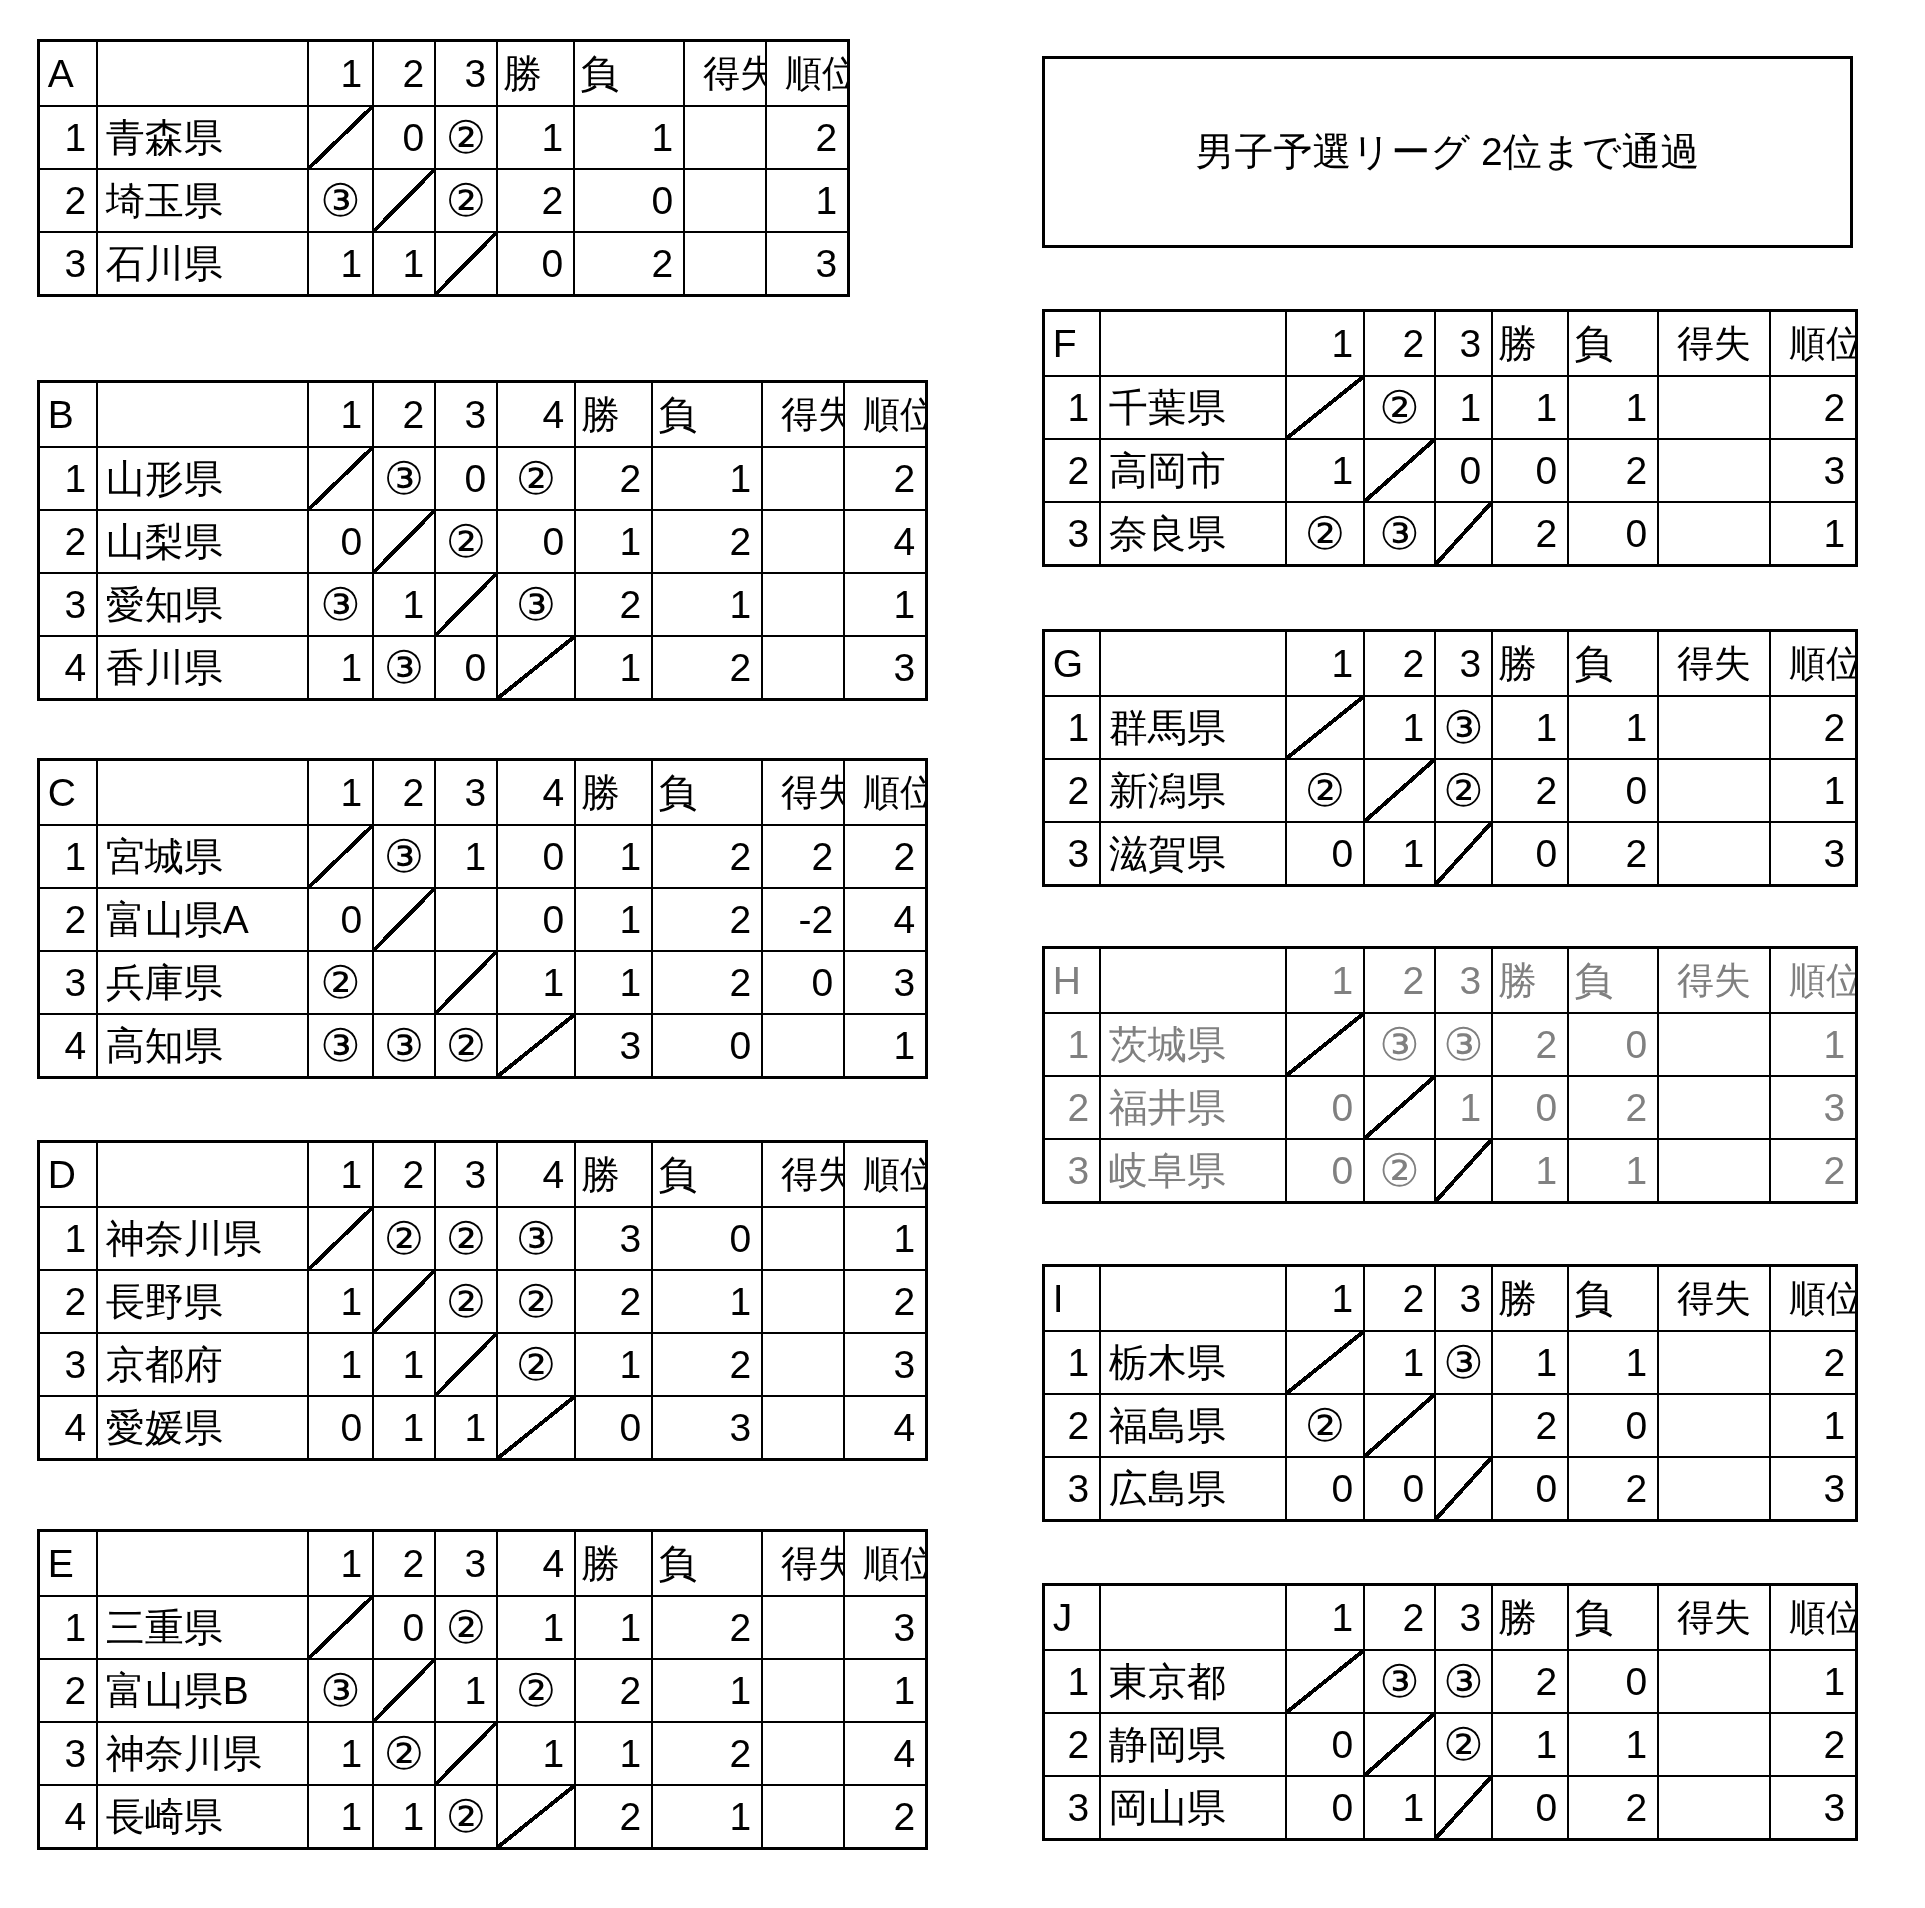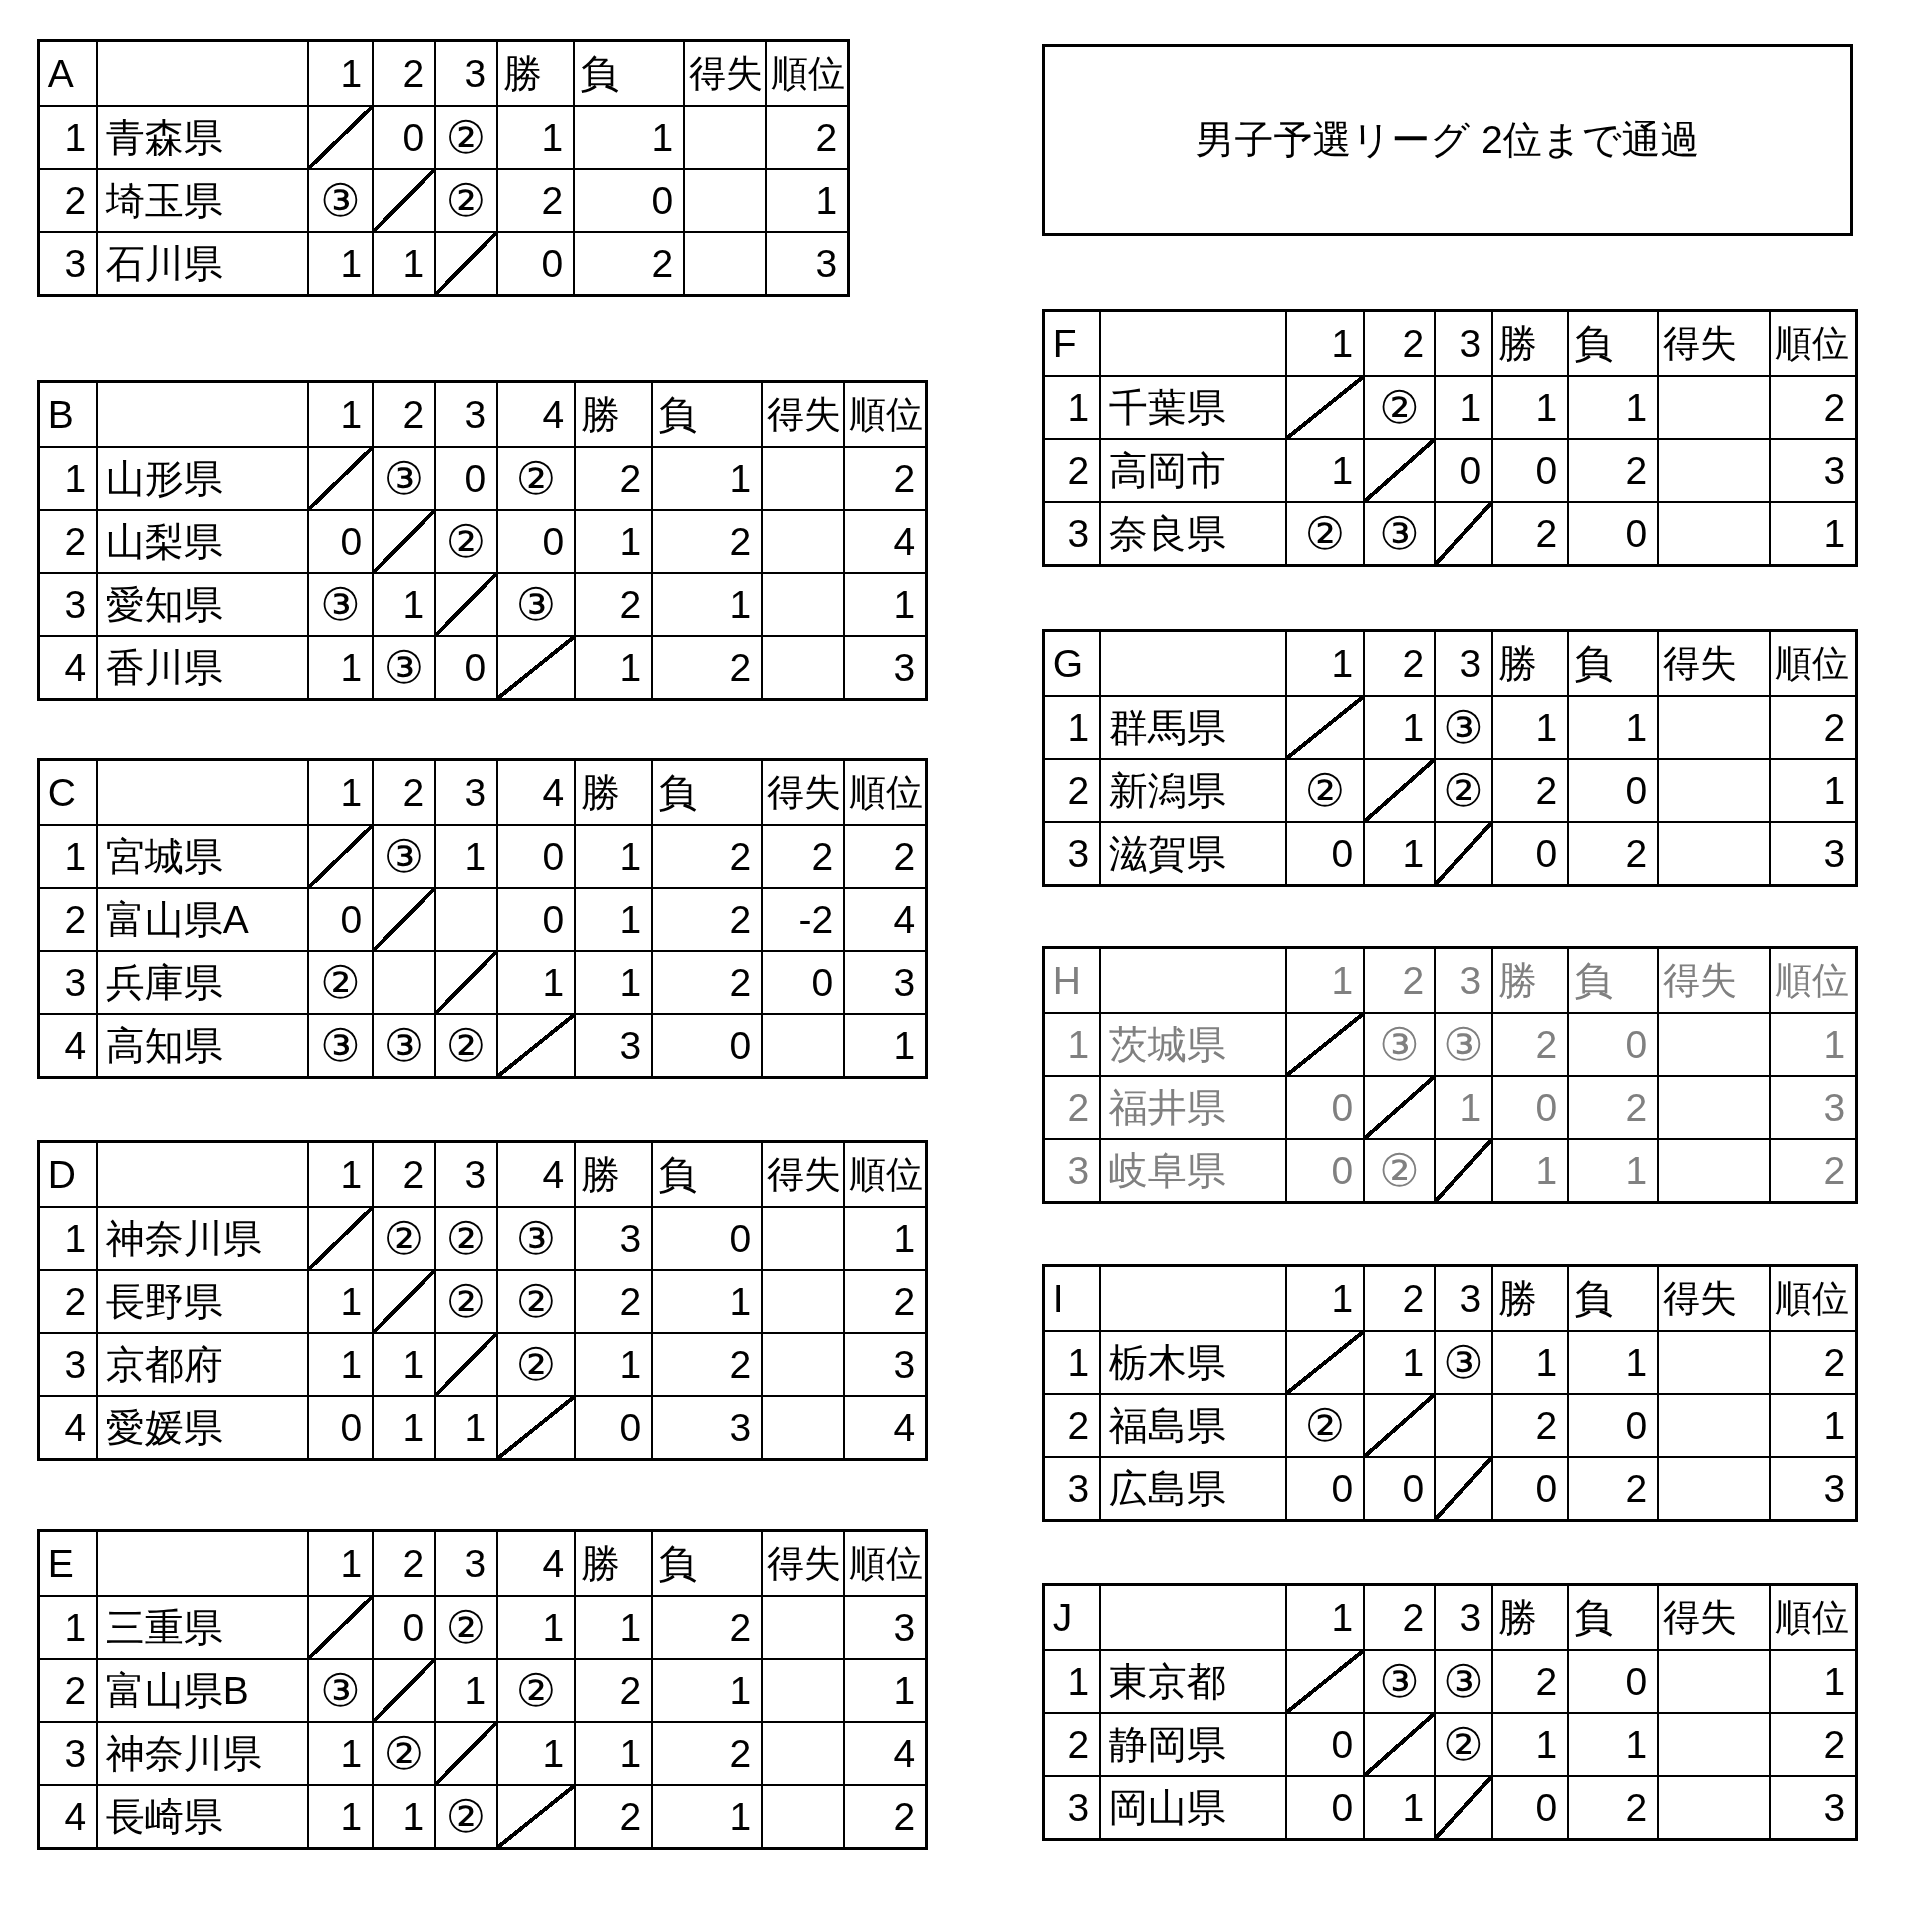--- a/index.html
+++ b/index.html
@@ -31,31 +31,31 @@
     font-size:39px; line-height:1;
     border-left:2.9px solid #000; border-top:2.9px solid #000;
     overflow:hidden; white-space:nowrap;
   }
   .col0 { border-left:none; }
   .row0 { border-top:none; }
   .al { justify-content:flex-start; padding-left:7.8px; }
   .ar { justify-content:flex-end; padding-right:9.8px; }
   .ac { justify-content:center; }
   .hl  { padding-left:4.9px; }
-  .hl2 { font-size:37px; padding-left:4px; }
+  .hl2 { font-size:37px; padding-left:18px; }
   .circ { font-size:45px; }
   .diag {
     background:linear-gradient(to bottom right,
       transparent calc(50% - 2px), #000 calc(50% - 2px),
       #000 calc(50% + 2px), transparent calc(50% + 2px));
   }
   .muted .cell { color:#808080; }
 
   #notice {
-    position:absolute; left:1042px; top:44px;
+    position:absolute; left:1042px; top:56px;
     width:811px; height:192px;
     border:3.9px solid #000; box-sizing:border-box;
     display:flex; align-items:center; justify-content:center;
     font-size:39px; background:#fff;
   }
 </style>
 </head>
 <body>
 
 <div id="notice">

